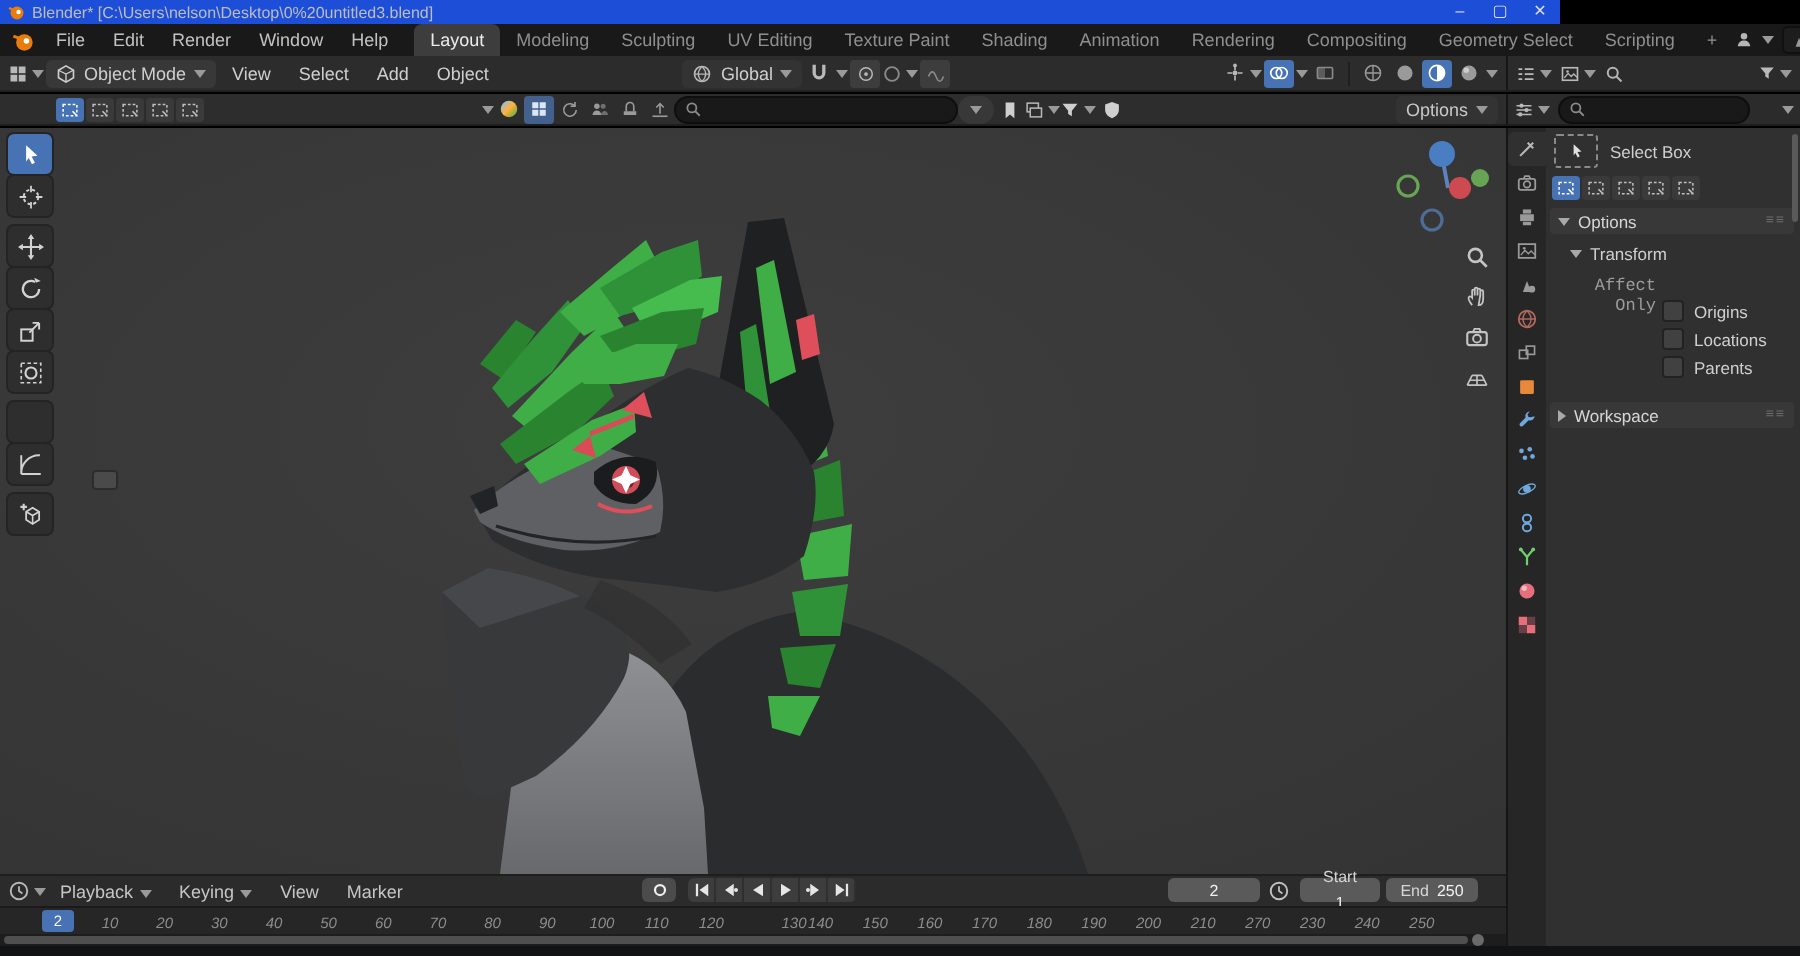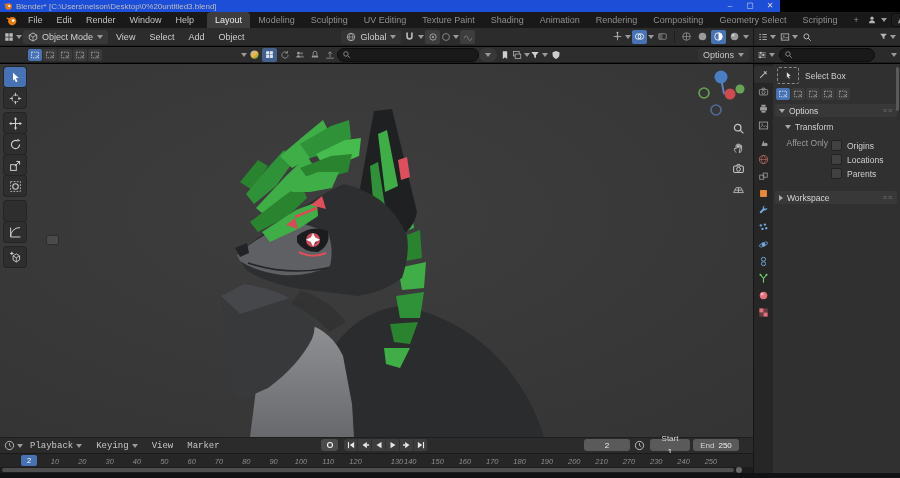--- a/index.html
+++ b/index.html
@@ -564,21 +564,21 @@
 <div id="tl-header" class="abs">
   <span class="hbtn">
       <span>
         <svg width="11" height="11" viewBox="0 0 16 16" style="color:currentColor">
           <circle cx="8" cy="8" r="6" fill="none" stroke="currentColor" stroke-width="1.4"></circle>
           <path d="M8 4.5V8l2.5 1.8" stroke="currentColor" fill="none" stroke-width="1.3"></path>
         </svg>
       </span>
       <span class="caret" style="margin-left:2px;"></span>
     </span>
-  <div id="tl-menus" style="display:flex;font-family:Liberation Mono, monospace;">
+  <div id="tl-menus" style="display:flex;">
       <div class="menu-item">Playback<span class="caret" style="margin-left: 3px;"></span></div>
       <div class="menu-item">Keying<span class="caret" style="margin-left: 3px;"></span></div>
       <div class="menu-item">View</div>
       <div class="menu-item">Marker</div>
     </div>
 </div>
 <div id="rec-btn" class="abs">
     <span>
       <svg width="10" height="10" viewBox="0 0 16 16" style="color:currentColor">
         <circle cx="8" cy="8" r="4" fill="none" stroke="currentColor" stroke-width="1.8"></circle>
@@ -875,21 +875,21 @@
       </div>
     <div class="phead">
       <span class="tri-d"></span>
         <span>Options</span>
         <span class="grip">≡≡</span>
     </div>
     <div style="display:flex;align-items:center;gap:4px;padding:5px 0 2px 12px;">
       <span class="tri-d"></span>
         <span>Transform</span>
     </div>
-    <div style="display:flex;margin-top:4px;">
+    <div style="display:flex;margin-top:4px;font-family:Liberation Mono, monospace;">
       <span style="width:55px;text-align:right;color:#9c9c9c;">Affect Only</span>
     </div>
     <div id="pchecks" style="margin-top:-11px;">
         <div class="cbrow">
           <div class="cb"></div>
           <span>Origins</span>
         </div>
         <div class="cbrow">
           <div class="cb"></div>
           <span>Locations</span>

